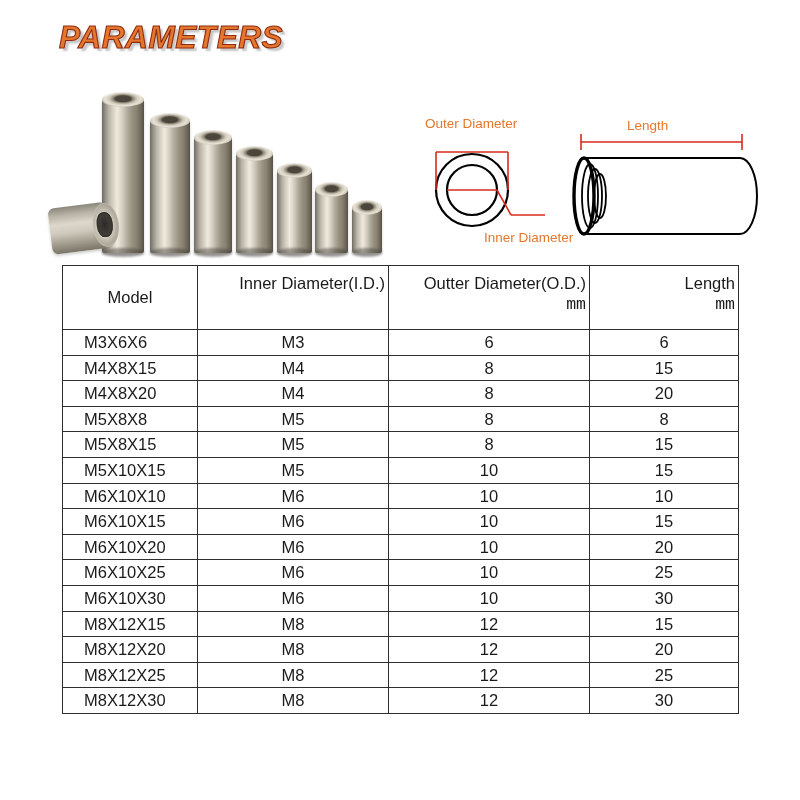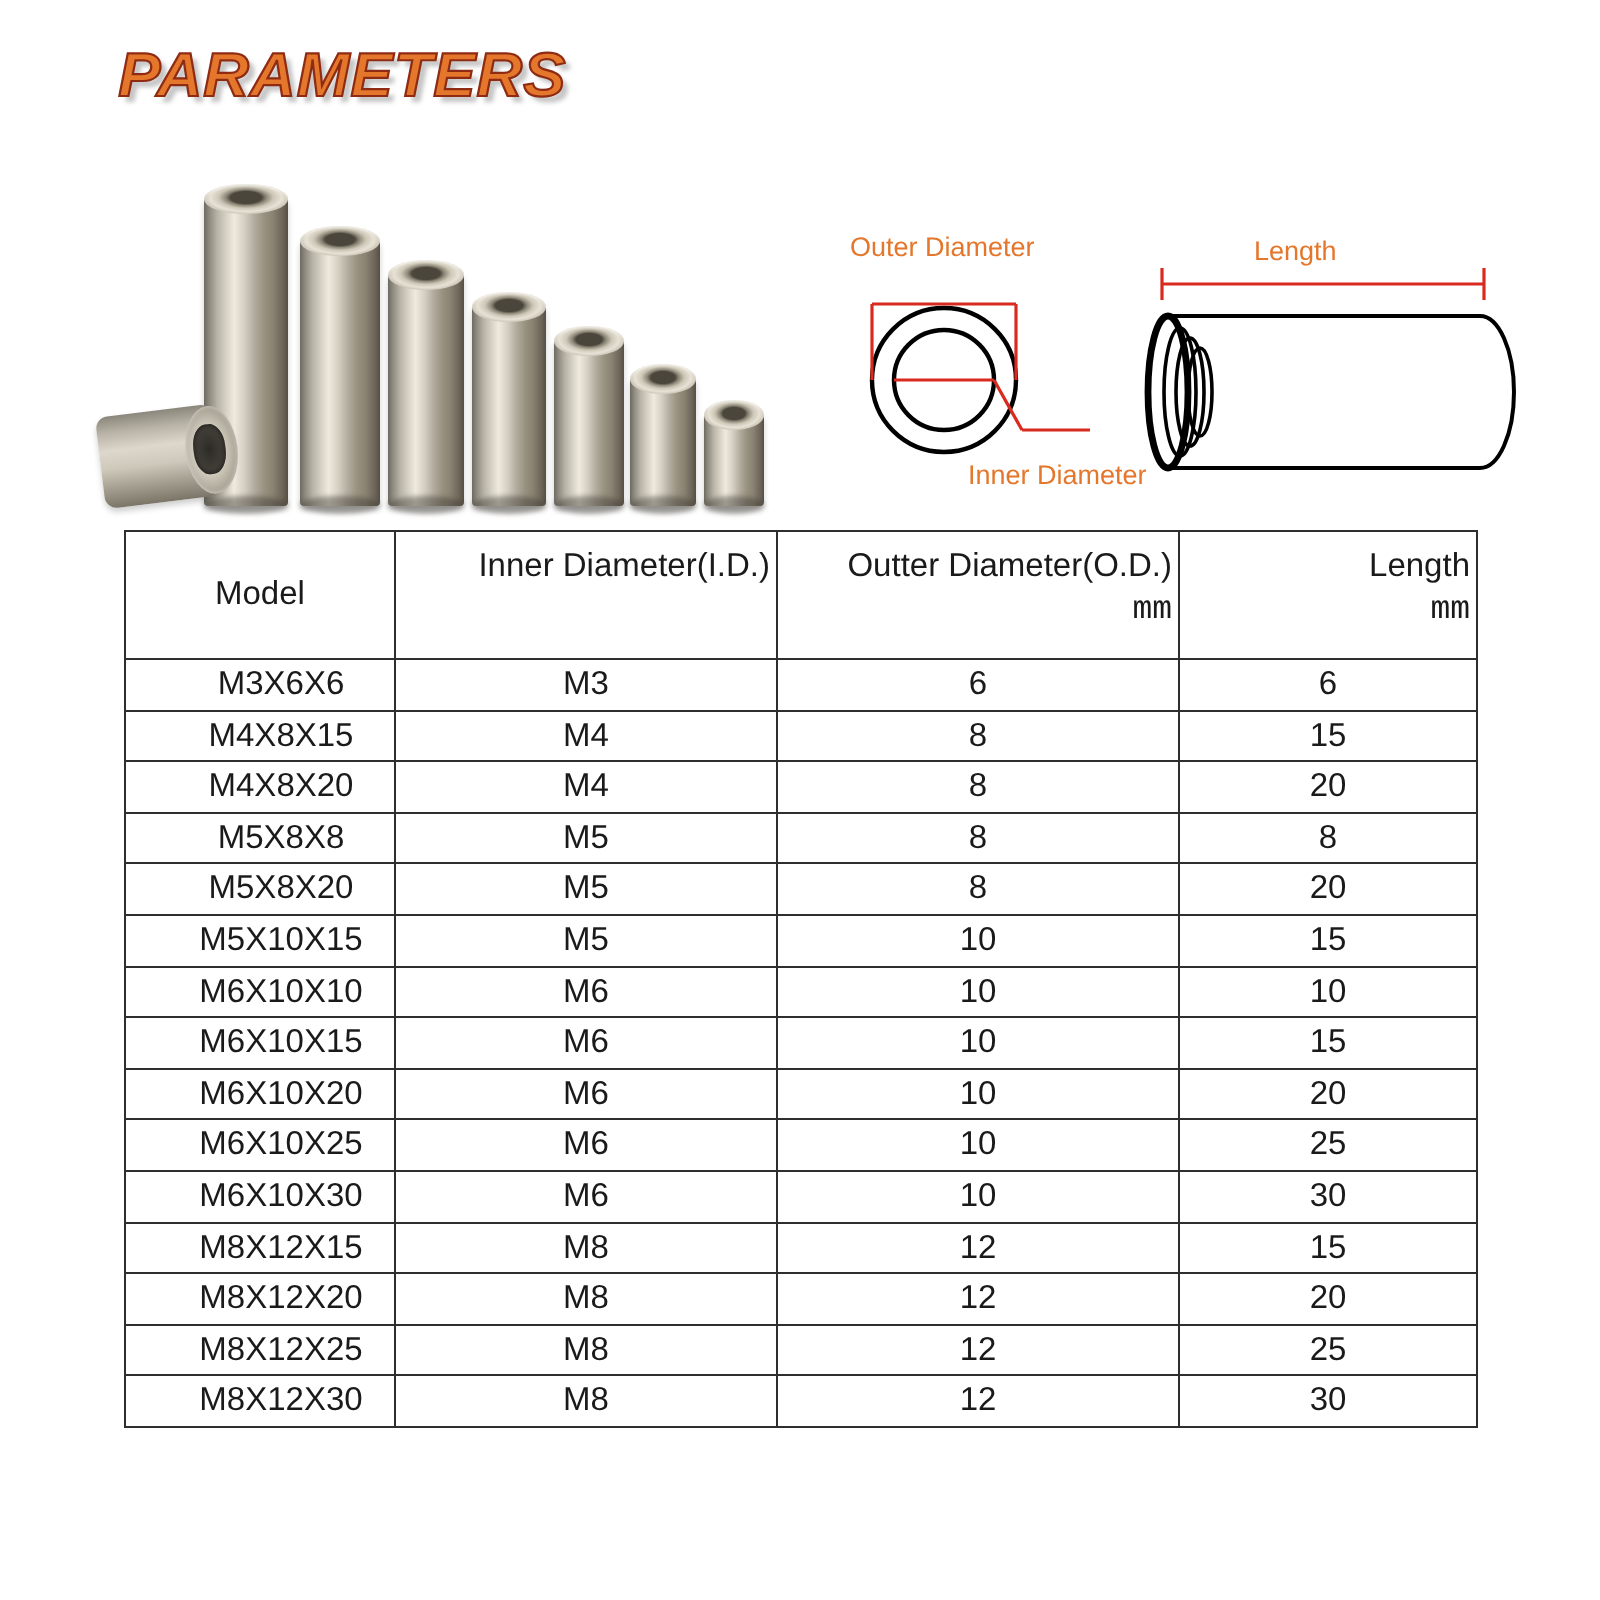--- a/index.html
+++ b/index.html
@@ -194,21 +194,21 @@
     padding-top: 6px;
     text-align: right;
   }
   table.spec-table tbody td {
     height: 24.6px;
     text-align: center;
     vertical-align: middle;
     line-height: 1;
   }
   table.spec-table tbody td.model-cell {
-    text-align: center;
+    text-align: left;
     padding-left: 21px;
   }
   .hdr-unit { display: block; font-family: Liberation Mono, monospace; }
 </style>
 </head>
 <body>
 
 <div id="title-banner">
   <div id="page-title">PARAMETERS</div>
 </div>
@@ -321,24 +321,24 @@
           <td>8</td>
           <td>20</td>
         </tr>
         <tr>
           <td class="model-cell">M5X8X8</td>
           <td>M5</td>
           <td>8</td>
           <td>8</td>
         </tr>
         <tr>
-          <td class="model-cell">M5X8X20</td>
+          <td class="model-cell">M5X8X15</td>
           <td>M5</td>
           <td>8</td>
-          <td>20</td>
+          <td>15</td>
         </tr>
         <tr>
           <td class="model-cell">M5X10X15</td>
           <td>M5</td>
           <td>10</td>
           <td>15</td>
         </tr>
         <tr>
           <td class="model-cell">M6X10X10</td>
           <td>M6</td>

